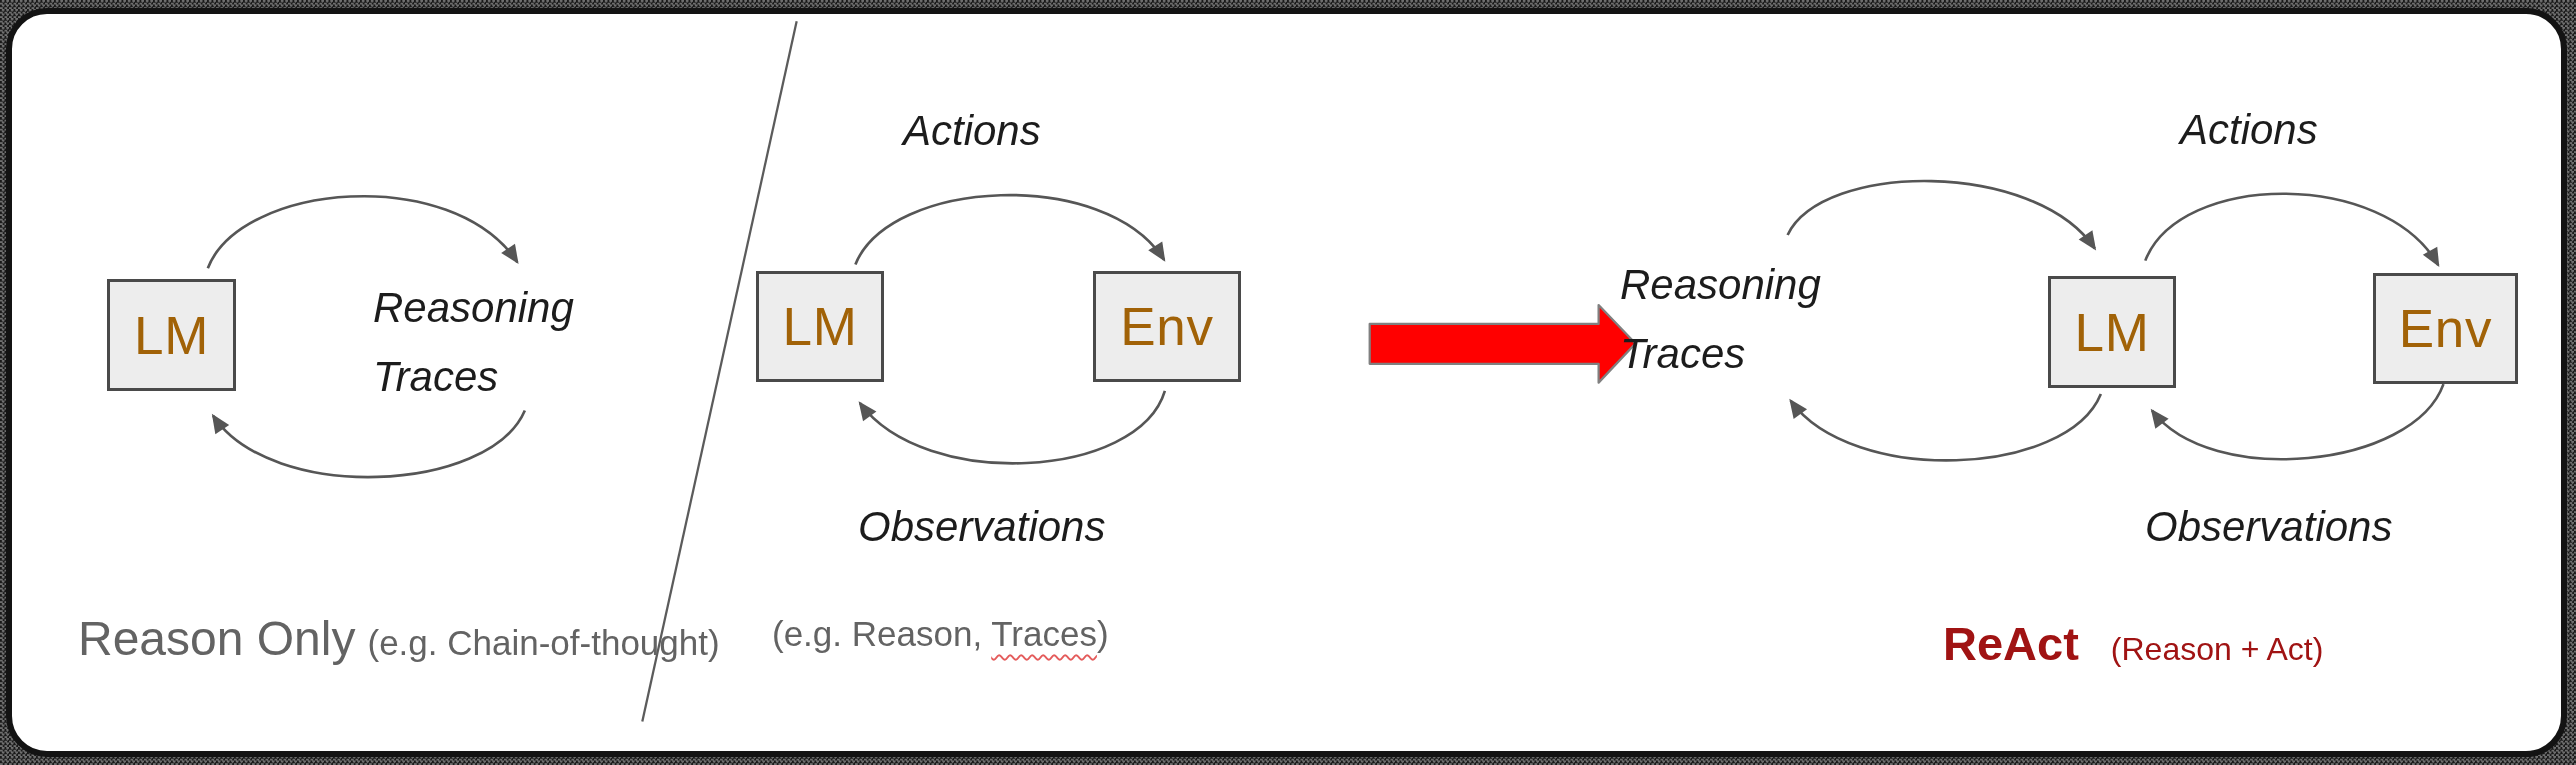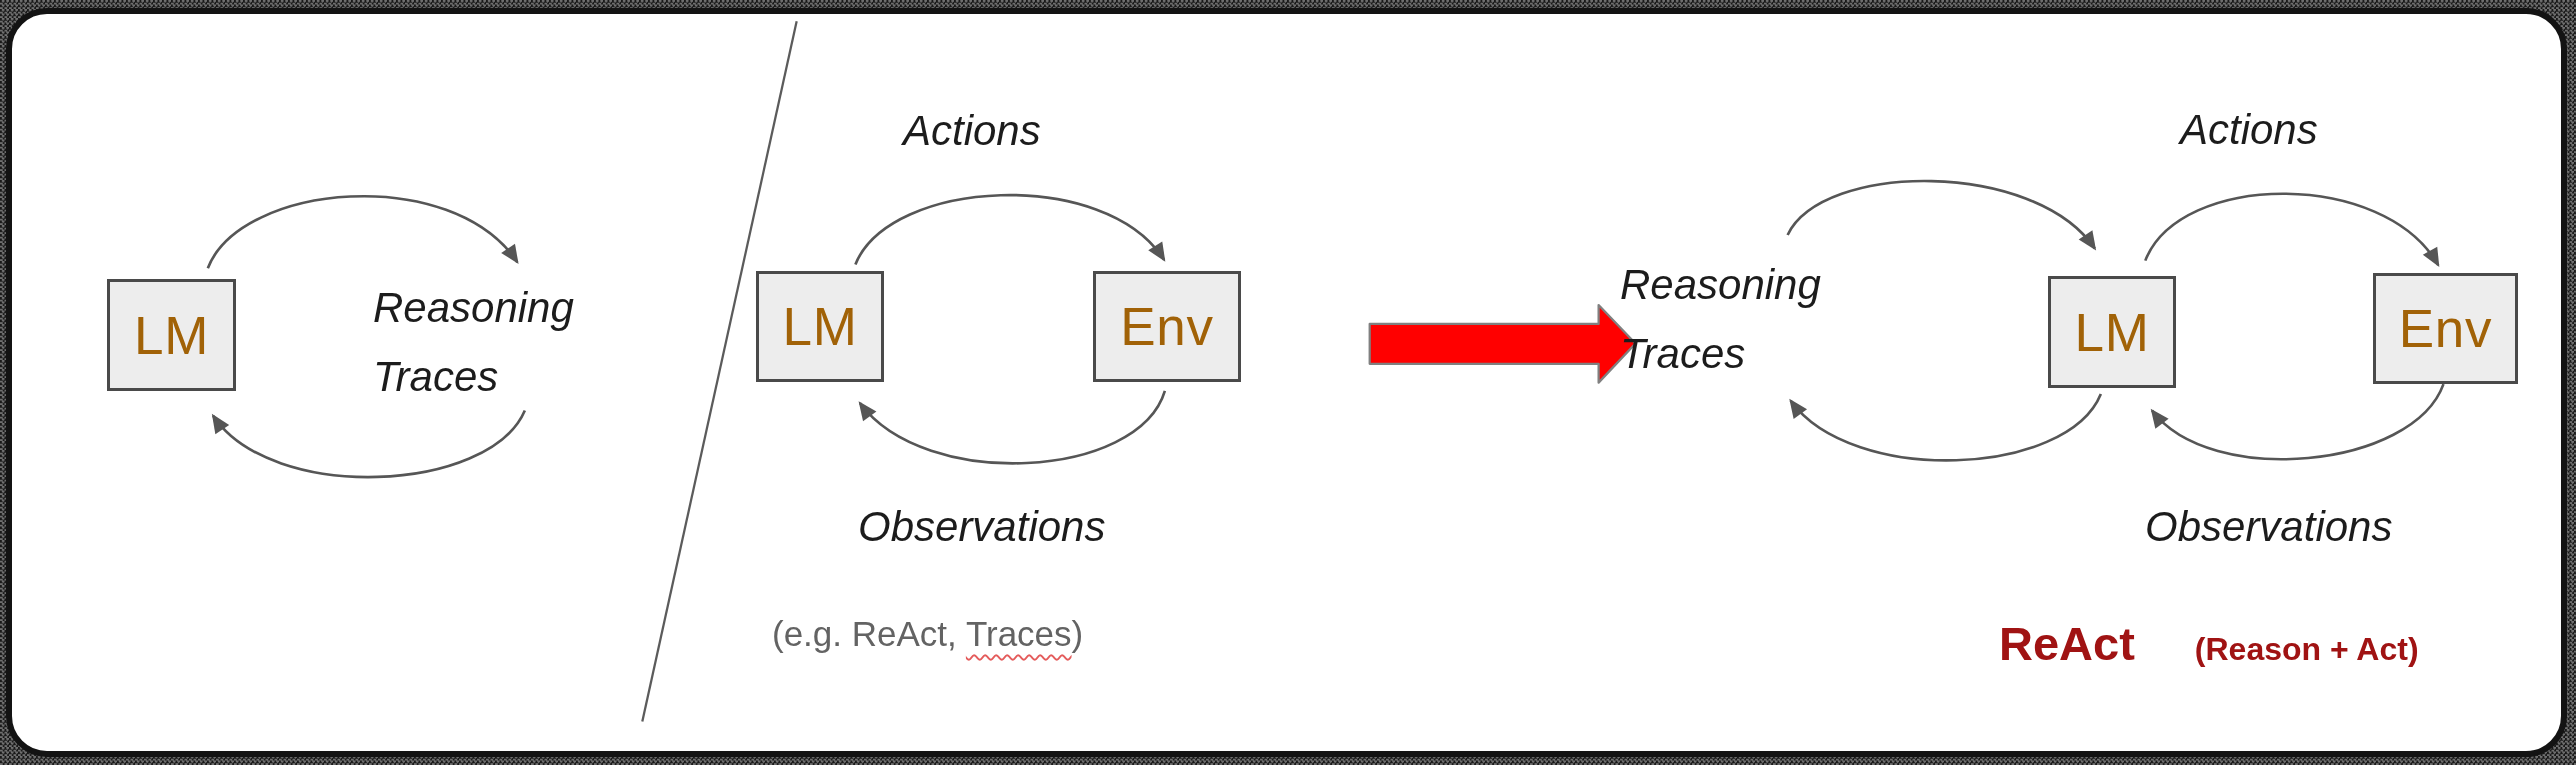--- a/index.html
+++ b/index.html
@@ -47,21 +47,21 @@
   .caption{
     position:absolute;
     display:flex;align-items:baseline;gap:12px;
     color:var(--caption-gray);
     white-space:nowrap;
   }
   .caption .main{font-size:48px;}
   .caption .note{font-size:35px;}
   .caption.react{color:var(--react-red);}
   .caption.react .main{font-size:47px;font-weight:bold;}
-  .caption.react .note{font-size:32px;font-weight:bold;margin-left:28px;}
+  .caption.react .note{font-size:32px;font-weight:normal;}
   .misspell{
     text-decoration:underline;
     text-decoration-style:wavy;
     text-decoration-color:var(--squiggle-red);
     text-decoration-thickness:2.3px;
     text-underline-offset:7.5px;
   }
 </style>
 </head>
 <body>
@@ -96,53 +96,57 @@
 
   <div class="node" style="left:107px;top:279px;width:129px;height:112px;">
     <span>LM</span>
   </div>
 
   <div class="diagram-label" style="left:373px;top:273px;width:301px;">
     <span>Reasoning</span><br>
     <span>Traces</span>
   </div>
 
+  <div class="caption" style="left:78px;top:611px;">
+    <span class="main">Reason Only</span>
+    <span class="note">(e.g. Chain-of-thought)</span>
+  </div>
 
   <div class="diagram-label" style="left:903px;top:96px;width:226px;">Actions</div>
 
   <div class="node" style="left:756px;top:271px;width:128px;height:111px;">
     <span>LM</span>
   </div>
 
   <div class="node" style="left:1093px;top:271px;width:148px;height:111px;">
     <span>Env</span>
   </div>
 
   <div class="diagram-label" style="left:858px;top:492px;width:301px;">Observations</div>
 
   <div class="caption" style="left:772px;top:614px;">
-    <span class="note"><span>(e.g. ReAct, </span><span class="misspell">Traces</span><span>)</span></span>
+    <span class="note"><span>(e.g. Reason, </span><span class="misspell">Traces</span><span>)</span></span>
   </div>
 
   <div class="diagram-label" style="left:1620px;top:250px;width:301px;">
     <span>Reasoning</span><br>
     <span>Traces</span>
   </div>
 
   <div class="diagram-label" style="left:2180px;top:95px;width:226px;">Actions</div>
 
   <div class="node" style="left:2048px;top:276px;width:128px;height:112px;">
     <span>LM</span>
   </div>
 
   <div class="node" style="left:2373px;top:273px;width:145px;height:111px;">
     <span>Env</span>
   </div>
 
   <div class="diagram-label" style="left:2145px;top:492px;width:301px;">Observations</div>
 
-  <div class="caption react" style="left:1999px;top:616px;gap:32px;">
+  <div class="caption react" style="left:1943px;top:616px;gap:32px;">
     <span class="main">ReAct</span>
     <span class="note">(Reason + Act)</span>
   </div>
 
 </div>
 
 
 </body></html>

